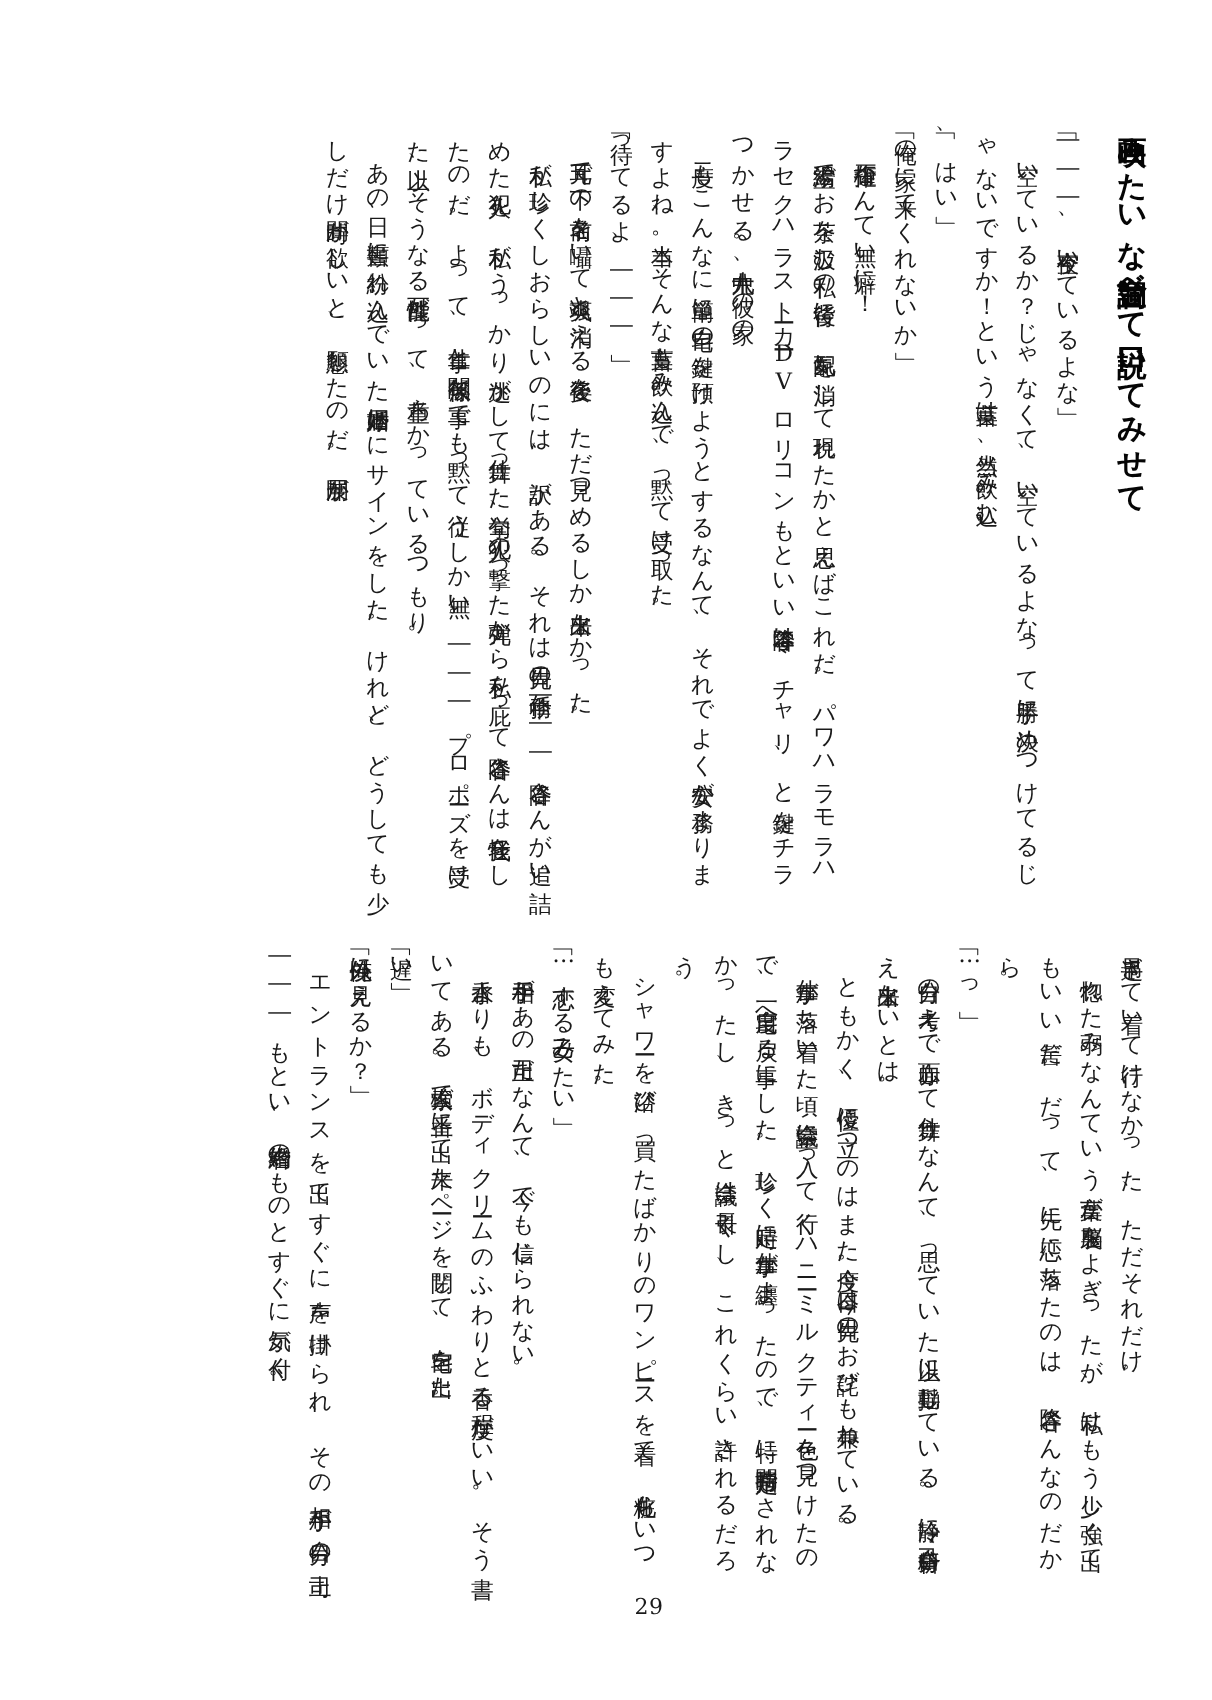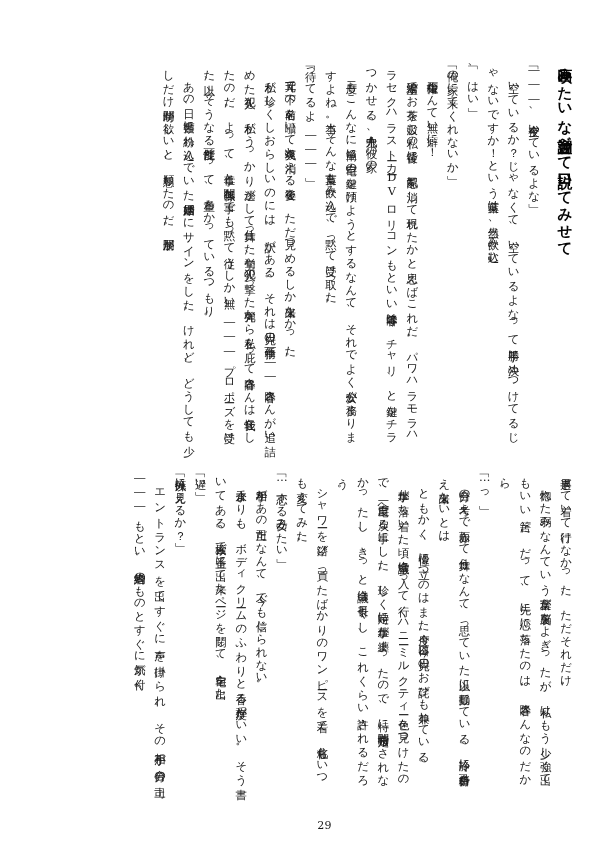--- a/index.html
+++ b/index.html
@@ -70,21 +70,21 @@
   }
   .vframe p.noindent {
     text-indent: 0;
   }
 
   
   #folio {
     position: absolute;
     left: 0;
     right: 0;
-    top: 819px;
+    top: 797px;
     text-align: center;
     font-size: 11px;
     color: #1a1a1a;
     font-family: "DejaVu Serif", "Liberation Serif", serif;
     letter-spacing: 0.02em;
     margin-left: 43px;
   }
 </style>
 </head>
 <body>

